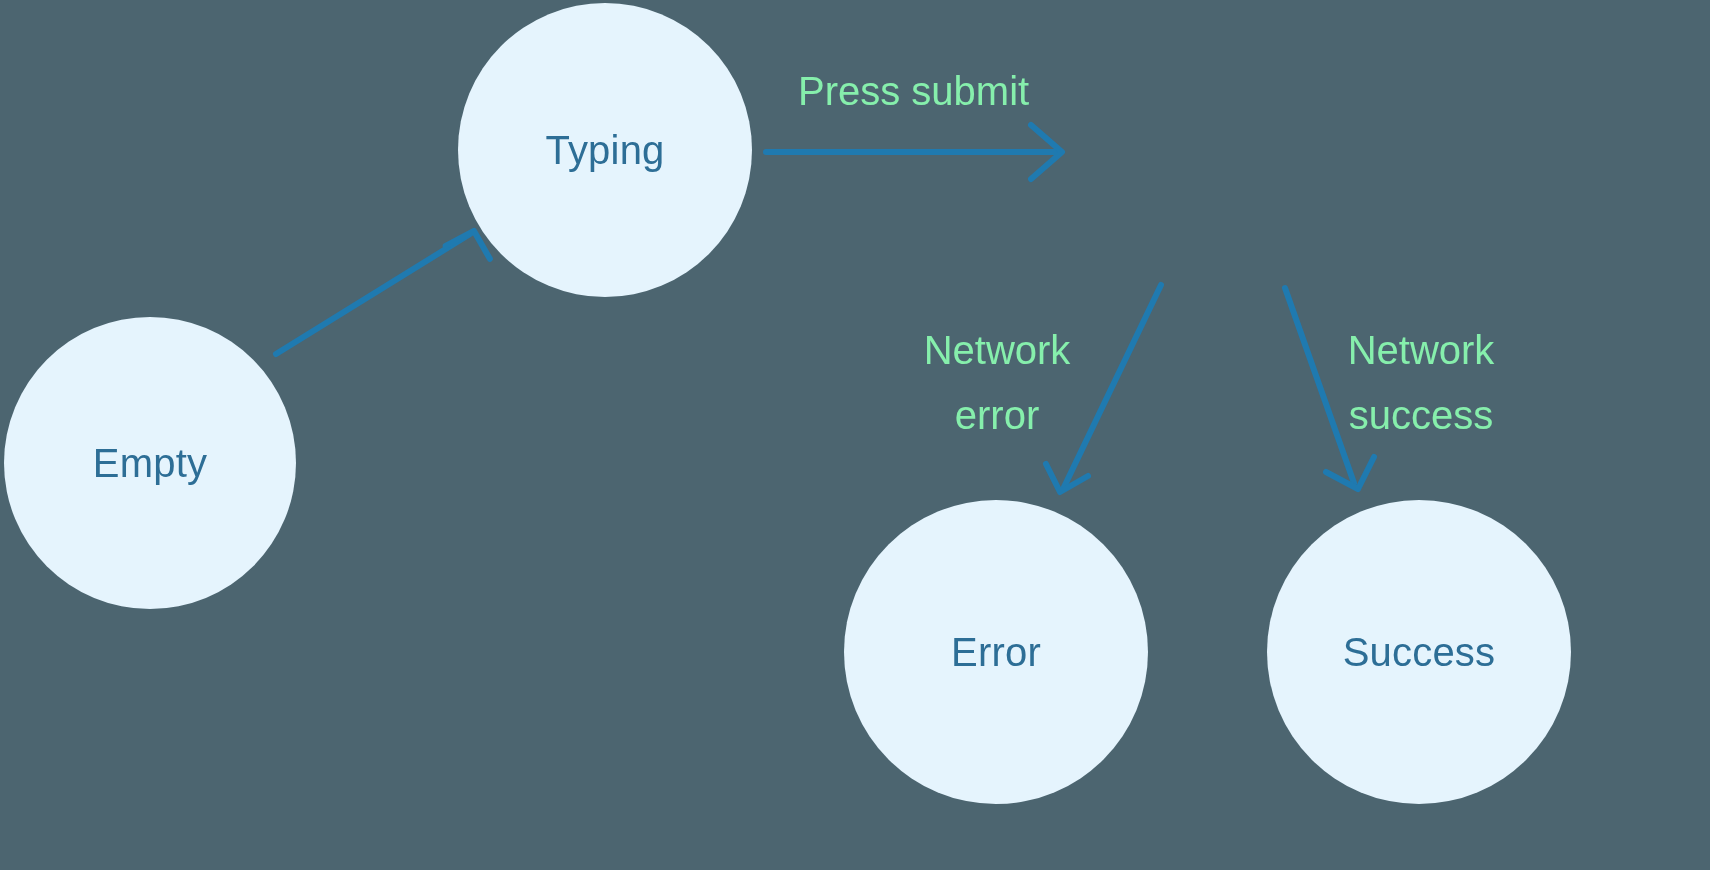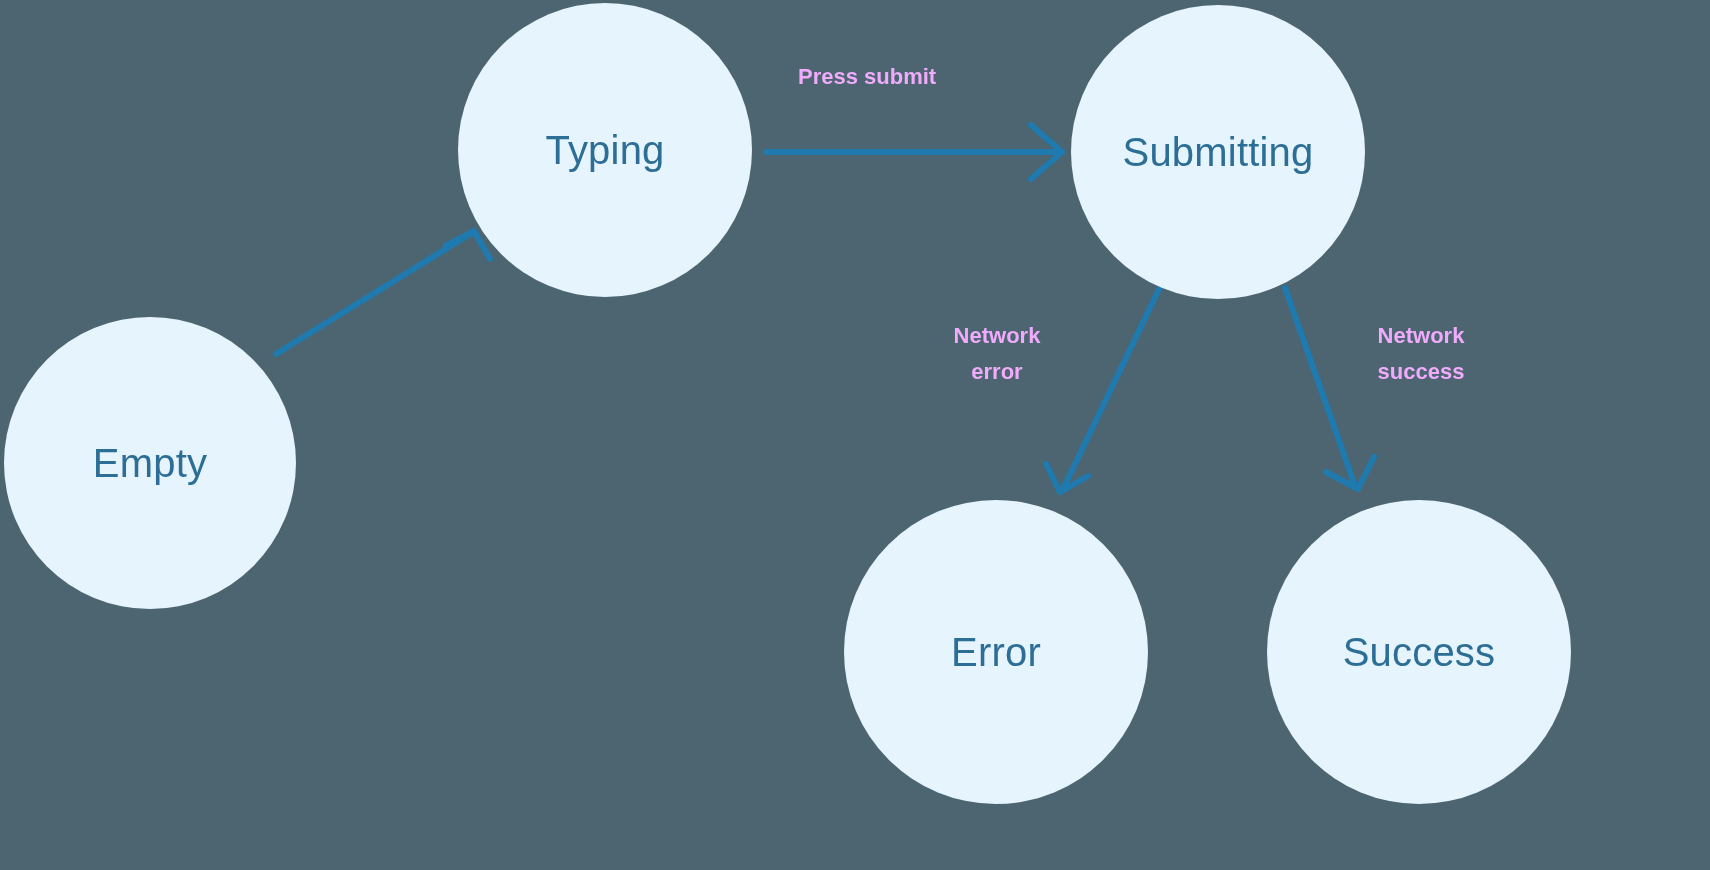--- a/index.html
+++ b/index.html
@@ -35,23 +35,23 @@
     color: #2d6e96;
     font-size: 40px;
     font-weight: 400;
     letter-spacing: 0.2px;
     line-height: 1;
     white-space: nowrap;
     user-select: none;
   }
   .edge-label {
     position: absolute;
-    color: #f0abfc;
-    font-size: 22px;
-    font-weight: 700;
+    color: #86efac;
+    font-size: 40px;
+    font-weight: 400;
     line-height: 1.62;
     white-space: pre-line;
     user-select: none;
   }
   .edge-label.center { text-align: center; }
   .edge-label.left { text-align: left; }
 </style>
 </head>
 <body>
 
@@ -84,23 +84,20 @@
   </svg>
 
   <div class="node" style="left:4px; top:317px; width:292px; height:292px;text-align:right;">
     <span class="node-label">Empty</span>
   </div>
 
   <div class="node" style="left:458px; top:3px; width:294px; height:294px;">
     <span class="node-label">Typing</span>
   </div>
 
-  <div class="node" style="left:1071px; top:5px; width:294px; height:294px;">
-    <span class="node-label">Submitting</span>
-  </div>
 
   <div class="node" style="left:844px; top:500px; width:304px; height:304px;">
     <span class="node-label">Error</span>
   </div>
 
   <div class="node" style="left:1267px; top:500px; width:304px; height:304px;">
     <span class="node-label">Success</span>
   </div>
 
 

